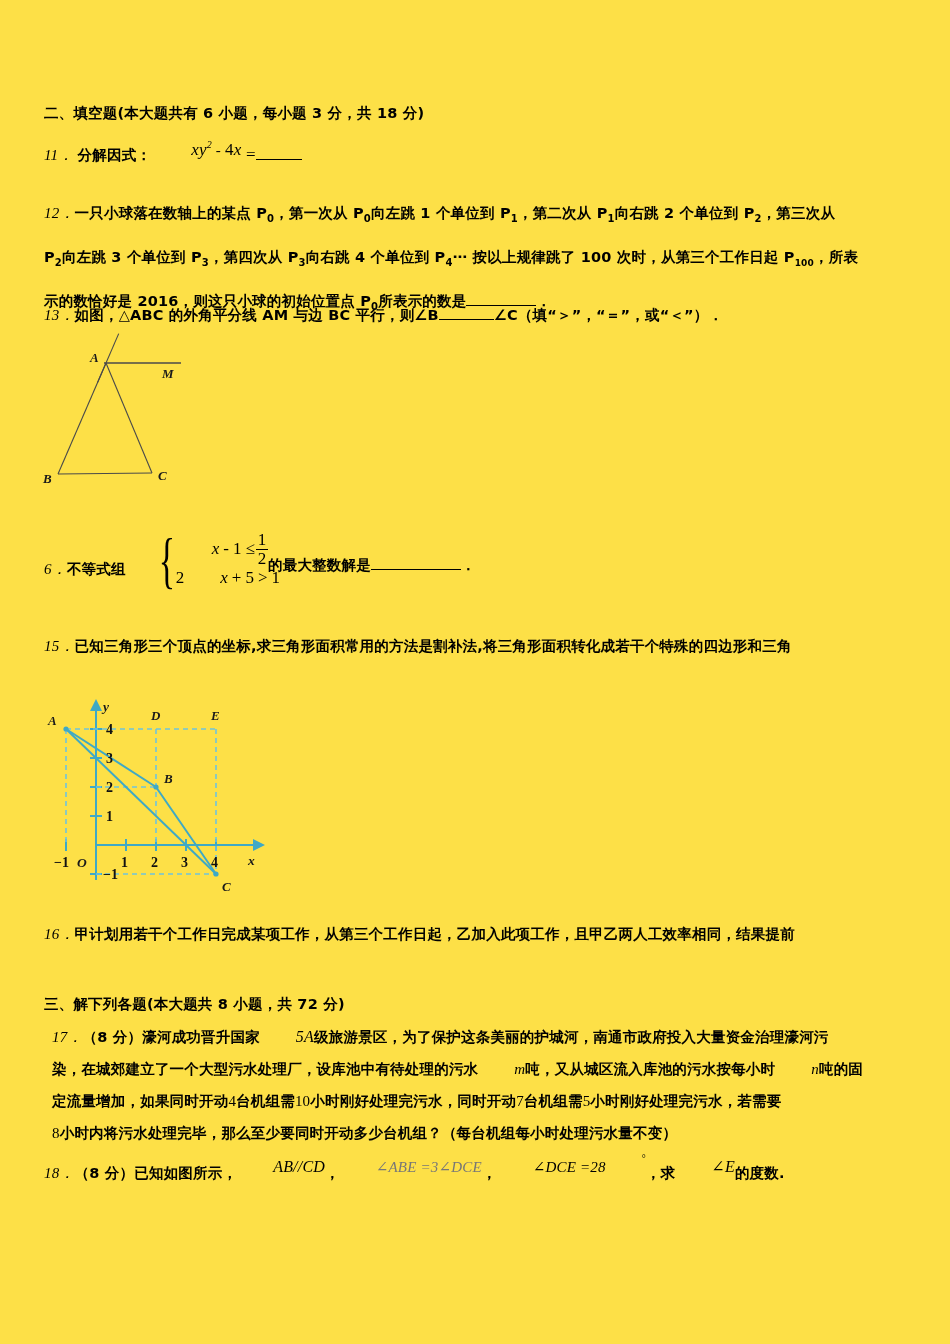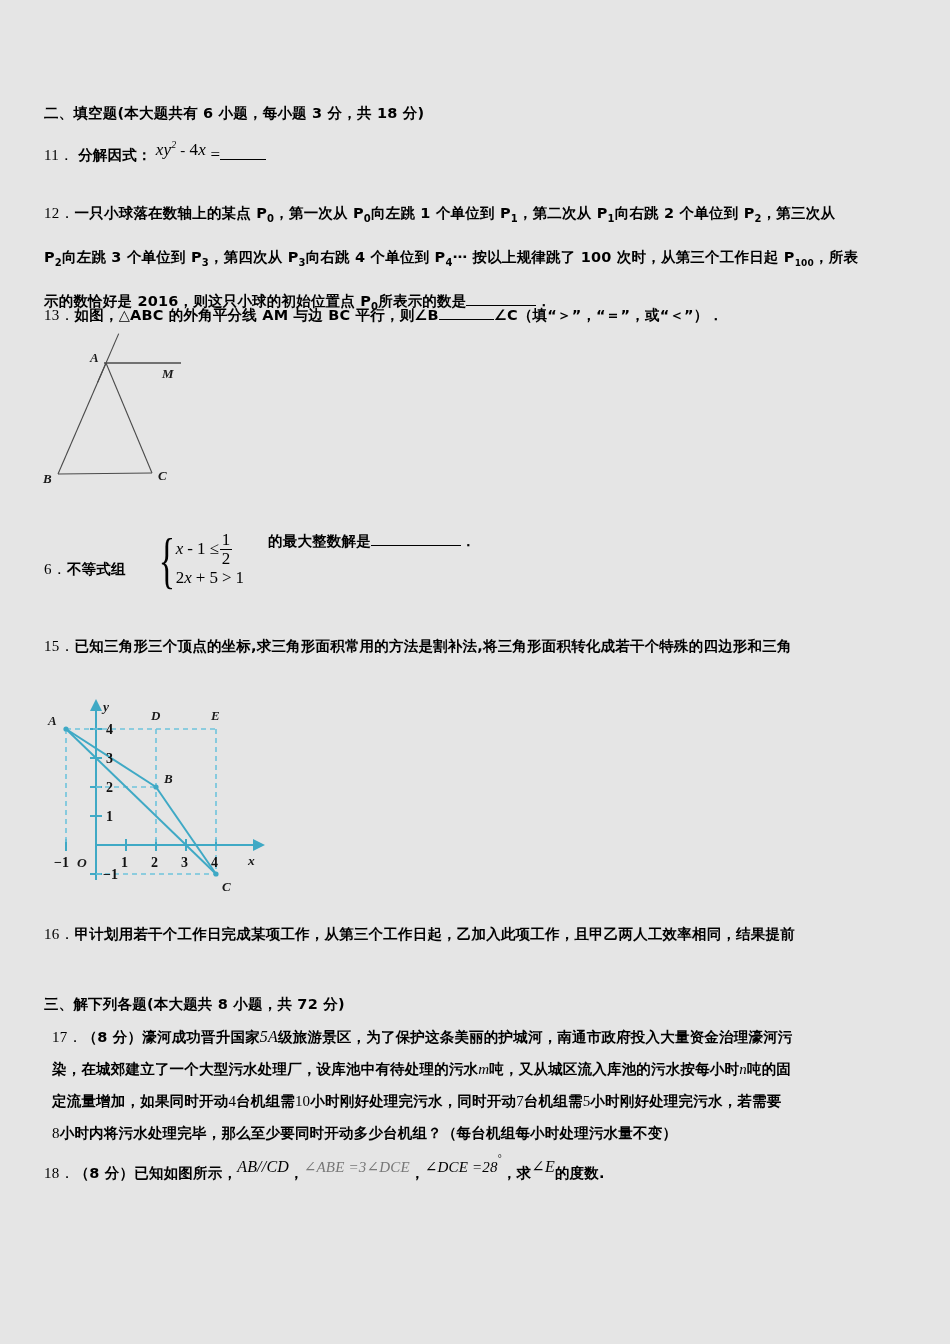--- a/index.html
+++ b/index.html
@@ -13,21 +13,21 @@
     position: relative;
     font-family: "Liberation Serif", "DejaVu Serif", serif;
     color: #000000;
     overflow: hidden;
   }
   .page {
     position: absolute;
     left: 0; top: 0;
     width: 950px;
     height: 1344px;
-    background: #e5e5e5;
+    background: #fde047;
   }
 
   
   .blk {
     position: absolute;
     font-size: 15.5px;
     line-height: 34px;
     color: #000;
     letter-spacing: 0.2px;
   }
@@ -41,38 +41,40 @@
   }
   .cn {
     font-family: "DejaVu Sans", "Liberation Sans", sans-serif;
     font-weight: bold;
     font-size: 14.5px;
   }
   .num-lite {
     font-family: "Liberation Serif", serif;
     font-weight: normal;
     font-size: 15px;
+    font-style: italic;
   }
   .blank {
     display: inline-block;
     border-bottom: 1.4px solid #000;
     vertical-align: baseline;
   }
   .blank.w40 { width: 40px; }
   .blank.w46 { width: 46px; }
   .blank.w55 { width: 55px; }
   .blank.w60 { width: 60px; }
   .blank.w70 { width: 70px; }
   .blank.w90 { width: 90px; }
 
   
   .mi {
     font-family: "Liberation Serif", "DejaVu Serif", serif;
     font-style: italic;
     font-size: 17px;
+    margin-left: 36px;
   }
   .mn {
     font-family: "Liberation Serif", "DejaVu Serif", serif;
     font-style: normal;
     font-size: 17px;
   }
   .sup {
     font-size: 10px;
     vertical-align: super;
     font-style: italic;
@@ -221,21 +223,21 @@
       <div>
         <span class="mn">2</span><span class="mi">x</span>
         <span class="mn">+</span>
         <span class="mn">5</span>
         <span class="mn">&gt;</span>
         <span class="mn">1</span>
       </div>
     </div>
   </div>
 
-  <div class="blk" style="left:268px; top:524px;">
+  <div class="blk" style="left:268px; top:548px;">
     <span class="cn">的最大整数解是</span><span class="blank w90"></span><span class="cn">．</span>
   </div>
 
   <div class="blk" style="left:44px; top:625px; width:880px; line-height:42px;">
     <div>
       <span class="qnum num-lite">15．</span><span class="cn">已知三角形三个顶点的坐标,求三角形面积常用的方法是割补法,将三角形面积转化成若干个特殊的四边形和三角</span>
     </div>
   </div>
 
   <div class="fig" style="left:40px; top:695px;">

